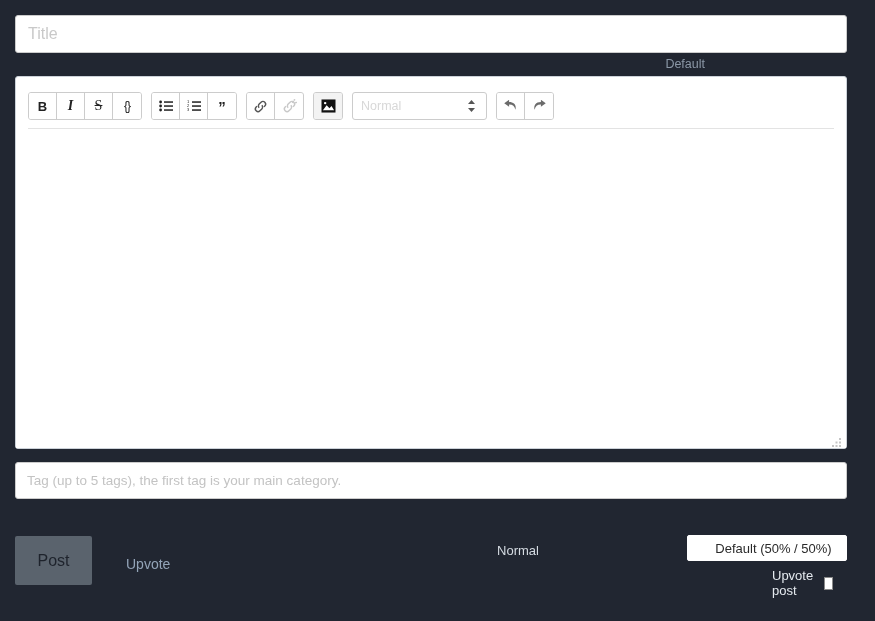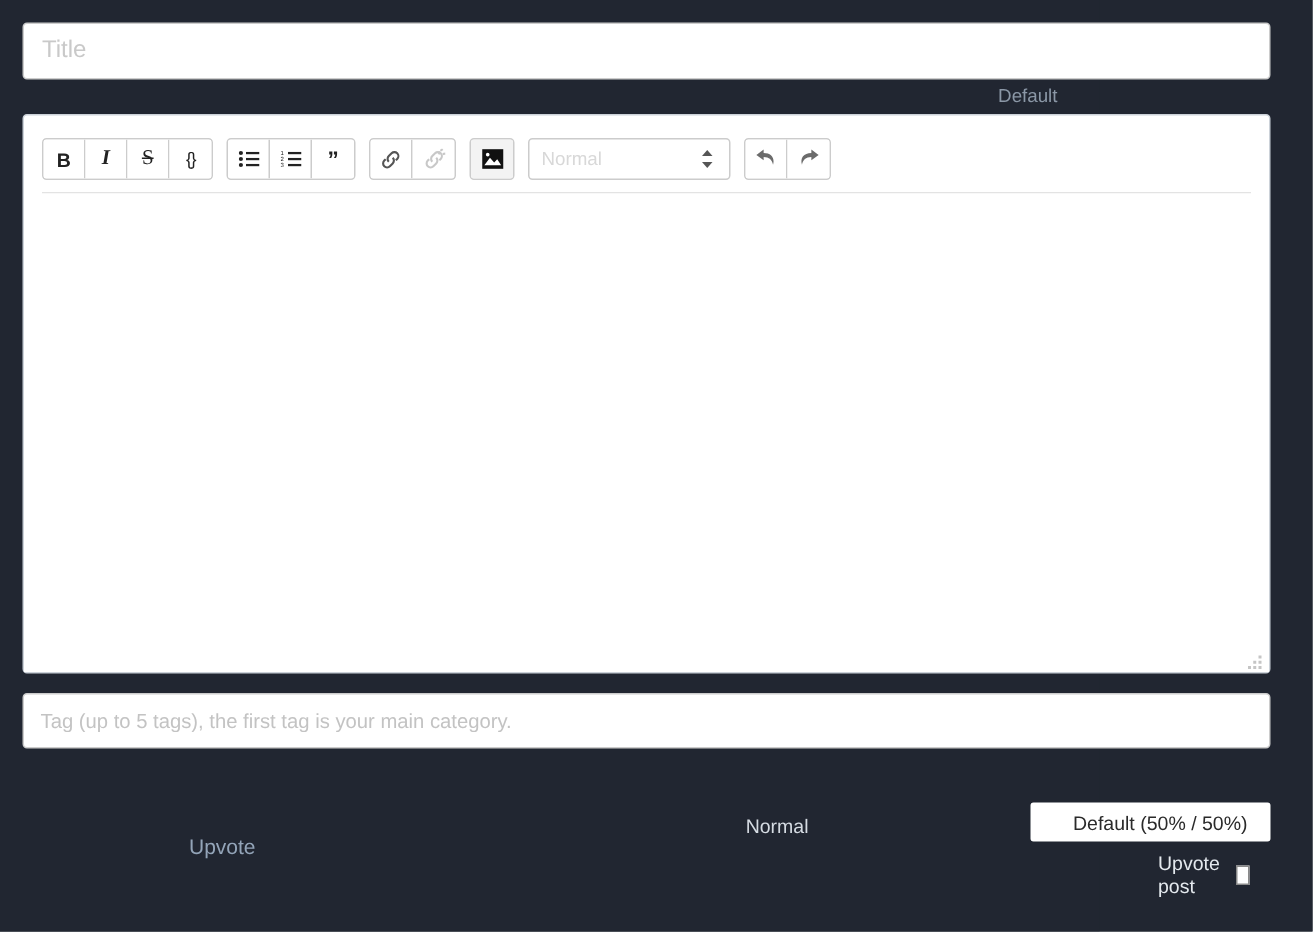--- a/index.html
+++ b/index.html
@@ -353,20 +353,21 @@
           <rect x="8" y="10" width="2" height="2" fill="#c5c5c5"></rect>
           <rect x="4.5" y="10" width="2" height="2" fill="#c5c5c5"></rect>
           <rect x="1" y="10" width="2" height="2" fill="#c5c5c5"></rect>
         </svg>
       </span>
     </div>
   </div>
 
   <input class="tags-input" type="text" placeholder="Tag (up to 5 tags), the first tag is your main category." style="">
 
+  <button class="post-button">Post</button>
 
   <a class="clear-link">Upvote</a>
 
   <div class="rewards-label">Normal</div>
 
   <div class="rewards-select">
     <span>Default (50% / 50%)</span>
   </div>
 
   <div class="upvote-row">

